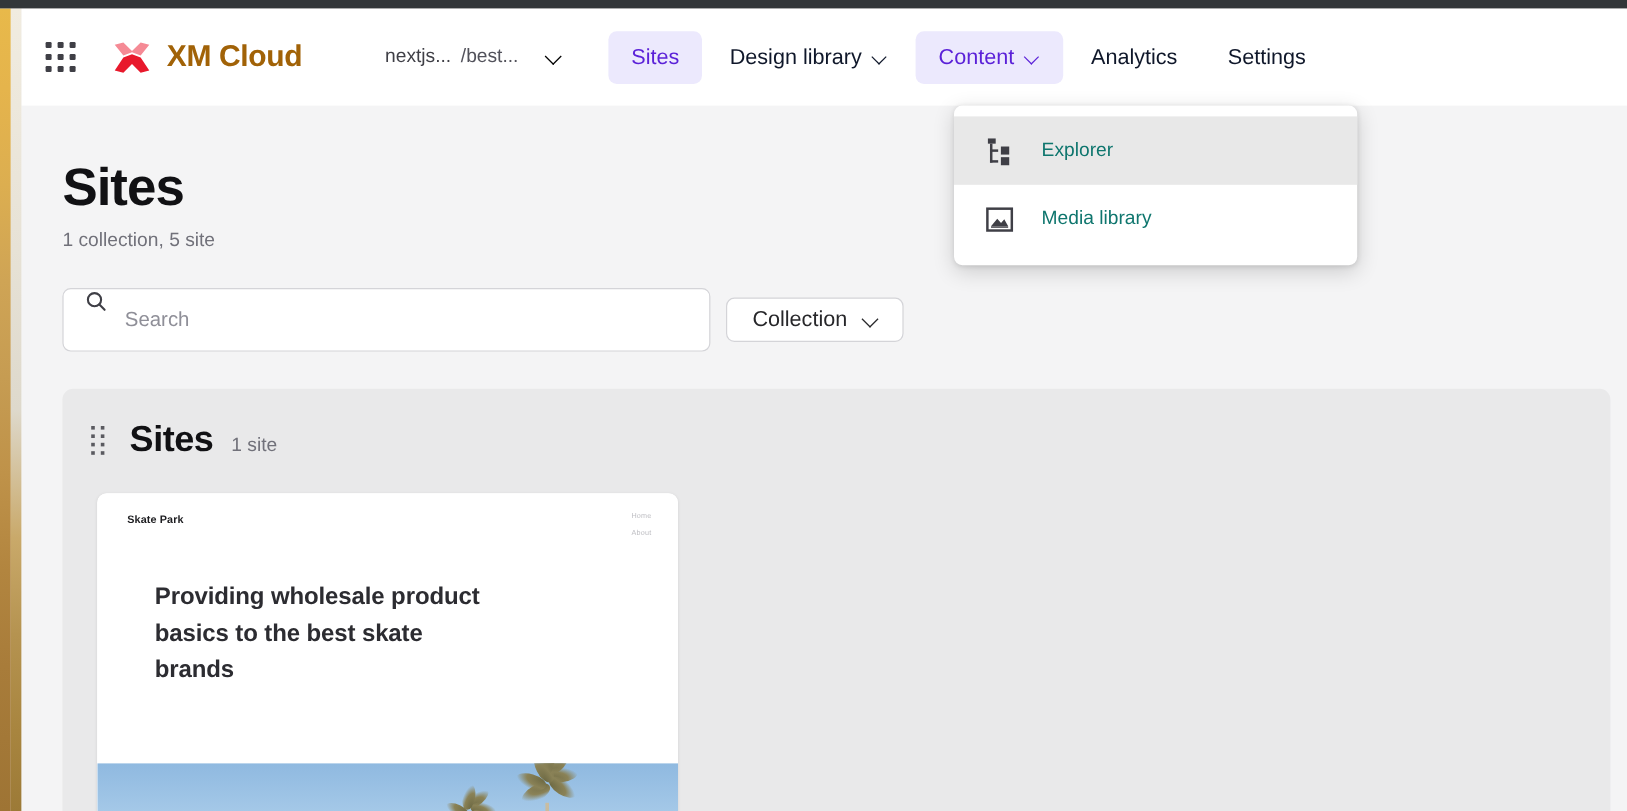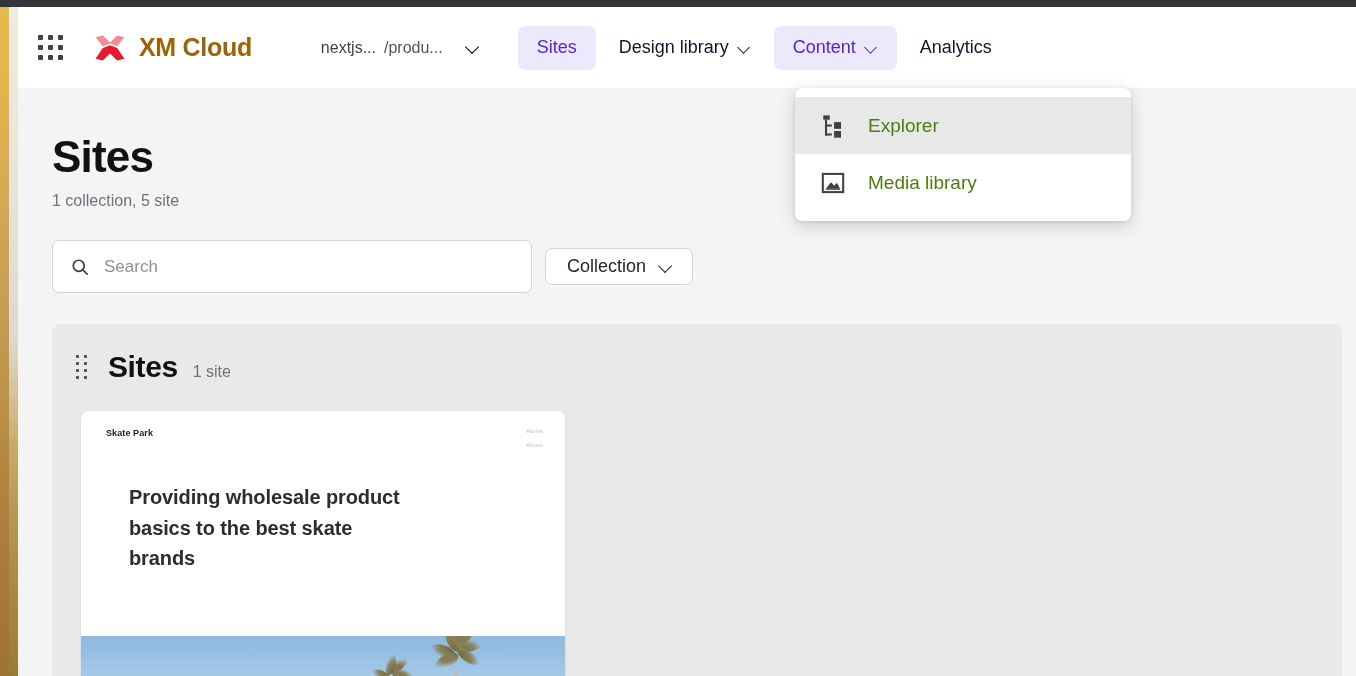--- a/index.html
+++ b/index.html
@@ -155,22 +155,22 @@
     background: #ffffff;
     border-radius: 7px;
     box-shadow: 0 5px 18px rgba(0,0,0,0.16), 0 1px 4px rgba(0,0,0,0.10);
     padding: 9px 0 10px 0;
     z-index: 30;
   }
   .menu-item {
     display: flex; align-items: center; gap: 22px;
     height: 57px;
     padding: 0 24px 0 25px;
-    font-size: 19px;
-    color: #4d7c0f;
+    font-size: 16px;
+    color: #0f766e;
     cursor: pointer;
   }
   .menu-item.hovered { background: #e8e8e8; }
   .menu-icon { width: 26px; height: 26px; flex: 0 0 26px; display: block; color: #3f3f46; }
 
   
   .page {
     position: absolute;
     top: 88px; left: 18px;
     width: 1338px;
@@ -194,25 +194,25 @@
     color: #71717a;
   }
 
   
   .filters {
     display: flex; align-items: center; gap: 13px;
     padding: 30px 0 0 34px;
   }
   .searchbox {
     position: relative;
-    width: 480px; height: 53px;
+    width: 540px; height: 53px;
     background: #ffffff;
     border: 1px solid #d4d4d8;
     border-radius: 7px;
-    display: flex; align-items: center;
+    display: flex; align-items: flex-start;
     padding-left: 17px;
     cursor: text;
   }
   .search-icon { width: 20px; height: 20px; flex: 0 0 20px; color: #3f3f46; display:block; }
   .searchbox input {
     border: 0; outline: 0;
     background: transparent;
     font-family: "Liberation Sans", sans-serif;
     font-size: 17px;
     color: #27272a;
@@ -355,21 +355,21 @@
     <div class="brand">
       <svg class="brand-logo" viewBox="0 0 40 40">
         <path d="M4 8 L12 6 L20 14 L28 6 L36 8 L28 18 L20 15 L12 18 Z" fill="#f58a95"></path>
         <path d="M4 32 L12 34 L20 26 L28 34 L36 32 L28 20 L20 17 L12 20 Z" fill="#e8192c"></path>
       </svg>
       <span class="brand-name">XM Cloud</span>
     </div>
 
     <div class="site-switcher">
       <span class="sw-a">nextjs...</span>
-      <span class="sw-b">/produ...</span>
+      <span class="sw-b">/best...</span>
       <span class="caret"></span>
     </div>
 
     <div class="mainnav">
 
       <div class="navitem active">
         <span>Sites</span>
       </div>
 
       <div class="navitem">
@@ -379,20 +379,23 @@
 
       <div class="navitem active">
         <span>Content</span>
         <span class="caret"></span>
       </div>
 
       <div class="navitem">
         <span>Analytics</span>
       </div>
 
+      <div class="navitem">
+        <span>Settings</span>
+      </div>
 
     </div>
   </div>
 
   <div class="page">
 
     <div class="page-head">
       <div class="page-title">Sites</div>
       <div class="page-sub">1 collection, 5 site</div>
     </div>

